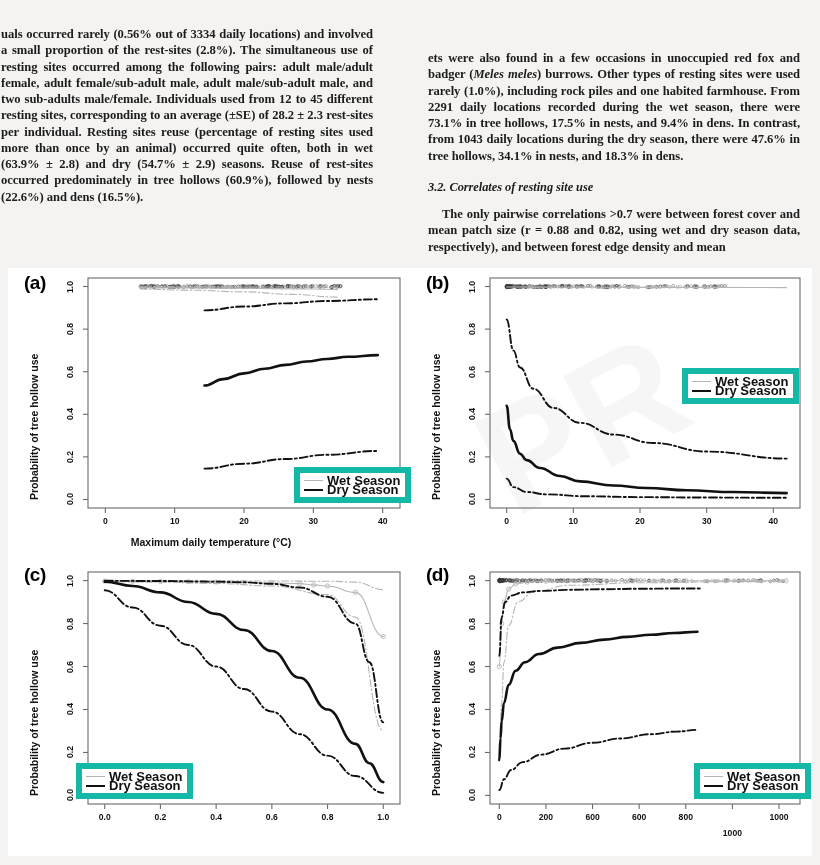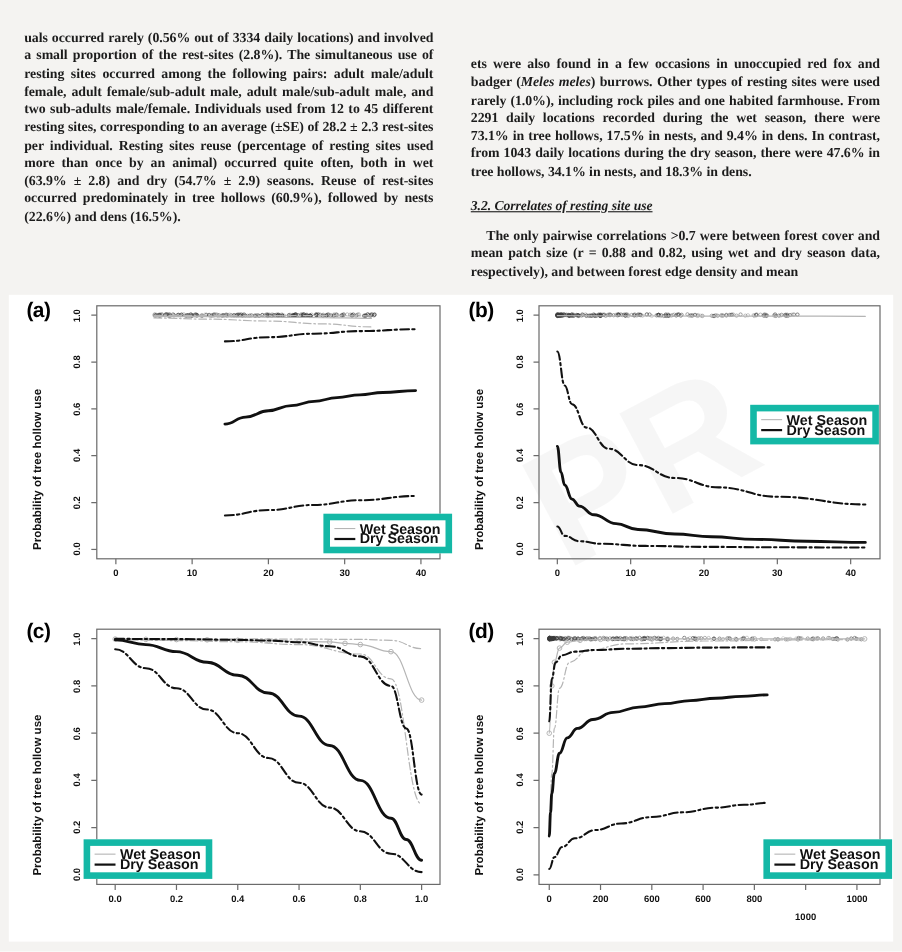--- a/index.html
+++ b/index.html
@@ -18,31 +18,30 @@
   }
   .col{
     position:absolute;top:26px;width:372px;
     font-family:"Liberation Serif",serif;
     font-size:12.6px;line-height:16.25px;
     color:#1c1c1c;
     text-align:justify;
     font-weight:600;
     letter-spacing:-0.05px;
   }
-  .col.left{left:22px;}
+  .col.left{left:1px;}
   .col.right{left:428px;margin-top:24px;}
   .col p{margin:0;}
   .col p.indent{text-indent:14px;}
   .col .sec-head{
     margin:15px 0 11px 0;
     font-style:italic;
     font-weight:700;
     font-size:12.4px;
     text-align:left;
-    text-decoration:underline;
   }
   .fadetop{
     position:absolute;left:0;top:0;width:820px;height:20px;
     background:linear-gradient(to bottom,#f4f3f1 0%, rgba(244,243,241,0.0) 100%);
     z-index:5;pointer-events:none;
   }
   .ital{font-style:italic;}
 
   
   .figure{
@@ -399,20 +398,21 @@
         <line x1="234" y1="240" x2="234" y2="245" stroke="#6b6b6b" stroke-width="1.1"></line>
         <line x1="303.33333333333337" y1="240" x2="303.33333333333337" y2="245" stroke="#6b6b6b" stroke-width="1.1"></line>
         <line x1="372.6666666666667" y1="240" x2="372.6666666666667" y2="245" stroke="#6b6b6b" stroke-width="1.1"></line>
         <line x1="78" y1="231.4814814814815" x2="73" y2="231.4814814814815" stroke="#6b6b6b" stroke-width="1.1"></line>
         <line x1="78" y1="188.88888888888889" x2="73" y2="188.88888888888889" stroke="#6b6b6b" stroke-width="1.1"></line>
         <line x1="78" y1="146.2962962962963" x2="73" y2="146.2962962962963" stroke="#6b6b6b" stroke-width="1.1"></line>
         <line x1="78" y1="103.70370370370372" x2="73" y2="103.70370370370372" stroke="#6b6b6b" stroke-width="1.1"></line>
         <line x1="78" y1="61.111111111111114" x2="73" y2="61.111111111111114" stroke="#6b6b6b" stroke-width="1.1"></line>
         <line x1="78" y1="18.518518518518533" x2="73" y2="18.518518518518533" stroke="#6b6b6b" stroke-width="1.1"></line>
       </svg>
+    <div class="axis-title xtitle" style="top:268px;">Maximum daily temperature (°C)</div>
     <div class="axis-title ytitle" style="left:18px;top:232px;">Probability of tree hollow use</div>
     <div class="legend" style="left: 284px; top: 199px; z-index: 20; position: absolute;">
       <div class="lrow">
         <span class="lkey wet"></span>
         <span class="ltxt">Wet Season</span>
       </div>
       <div class="lrow">
         <span class="lkey dry"></span>
         <span class="ltxt">Dry Season</span>
       </div>

